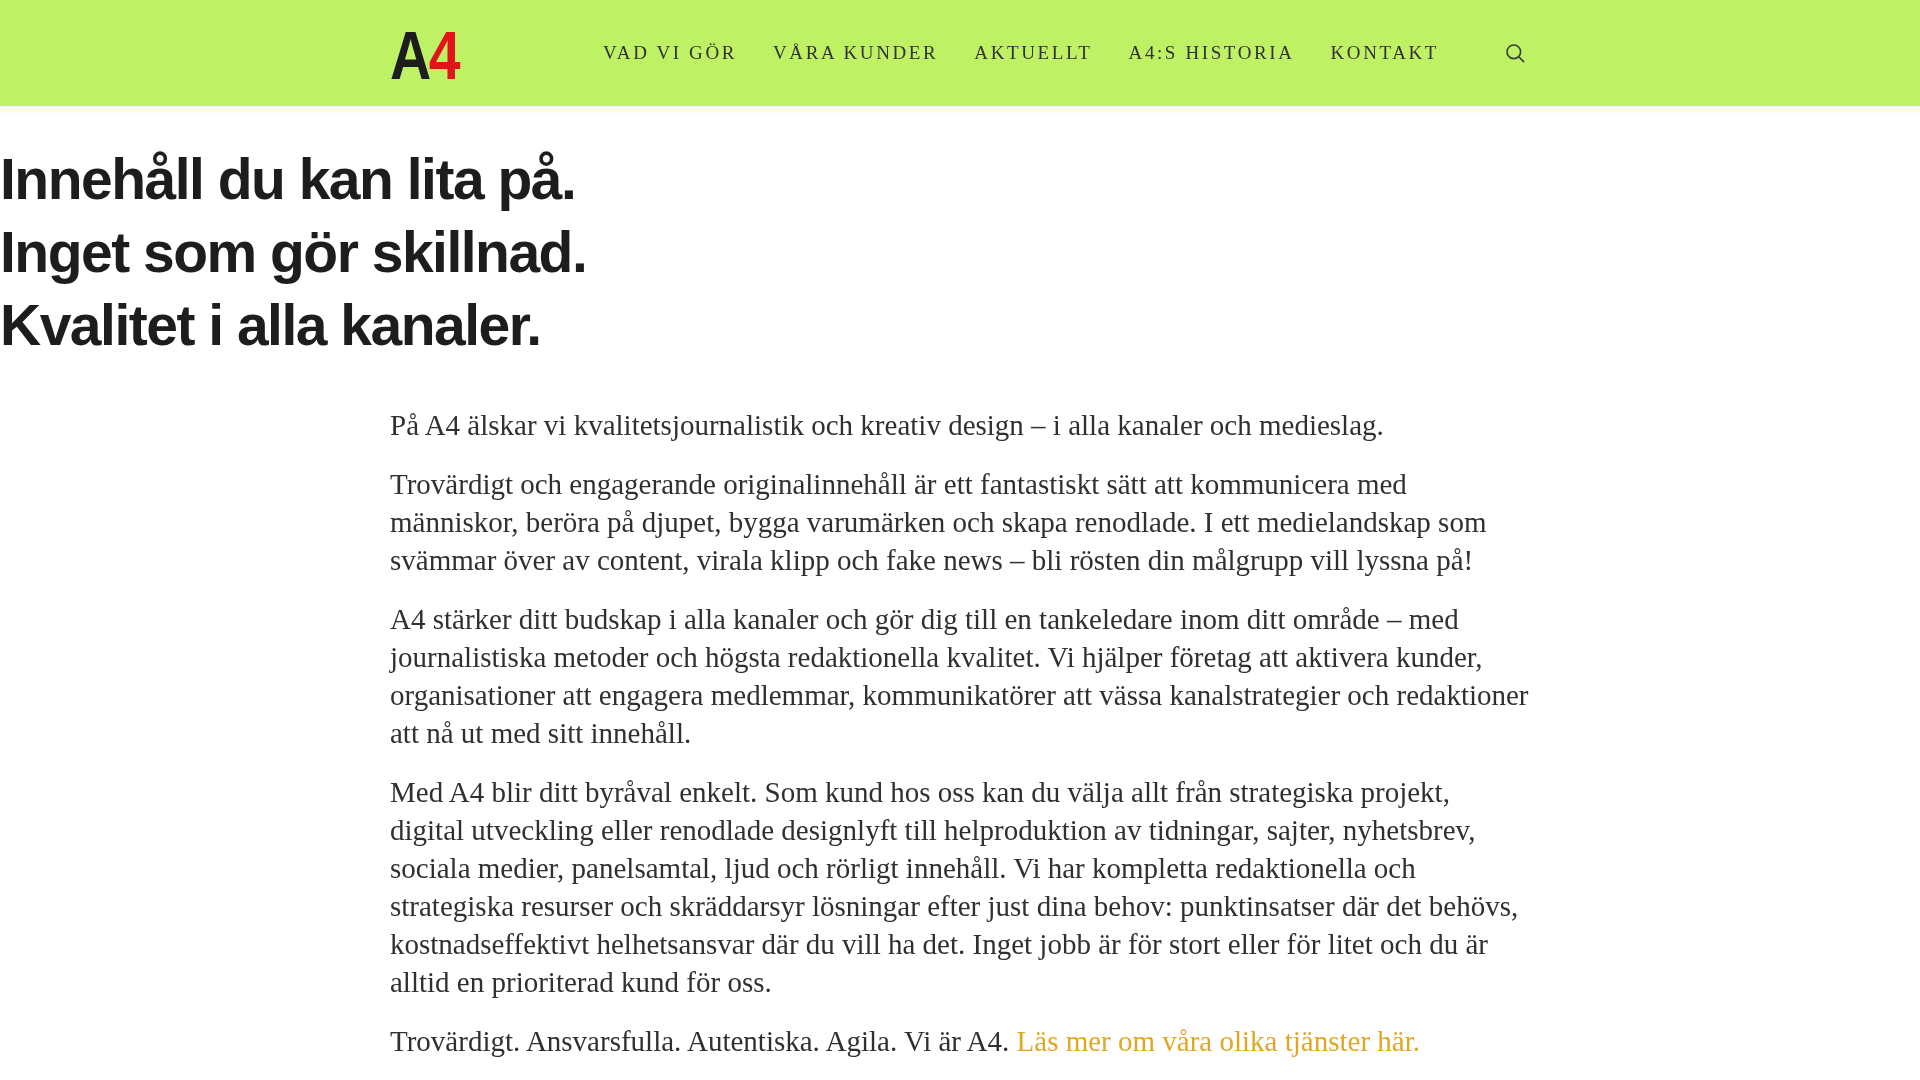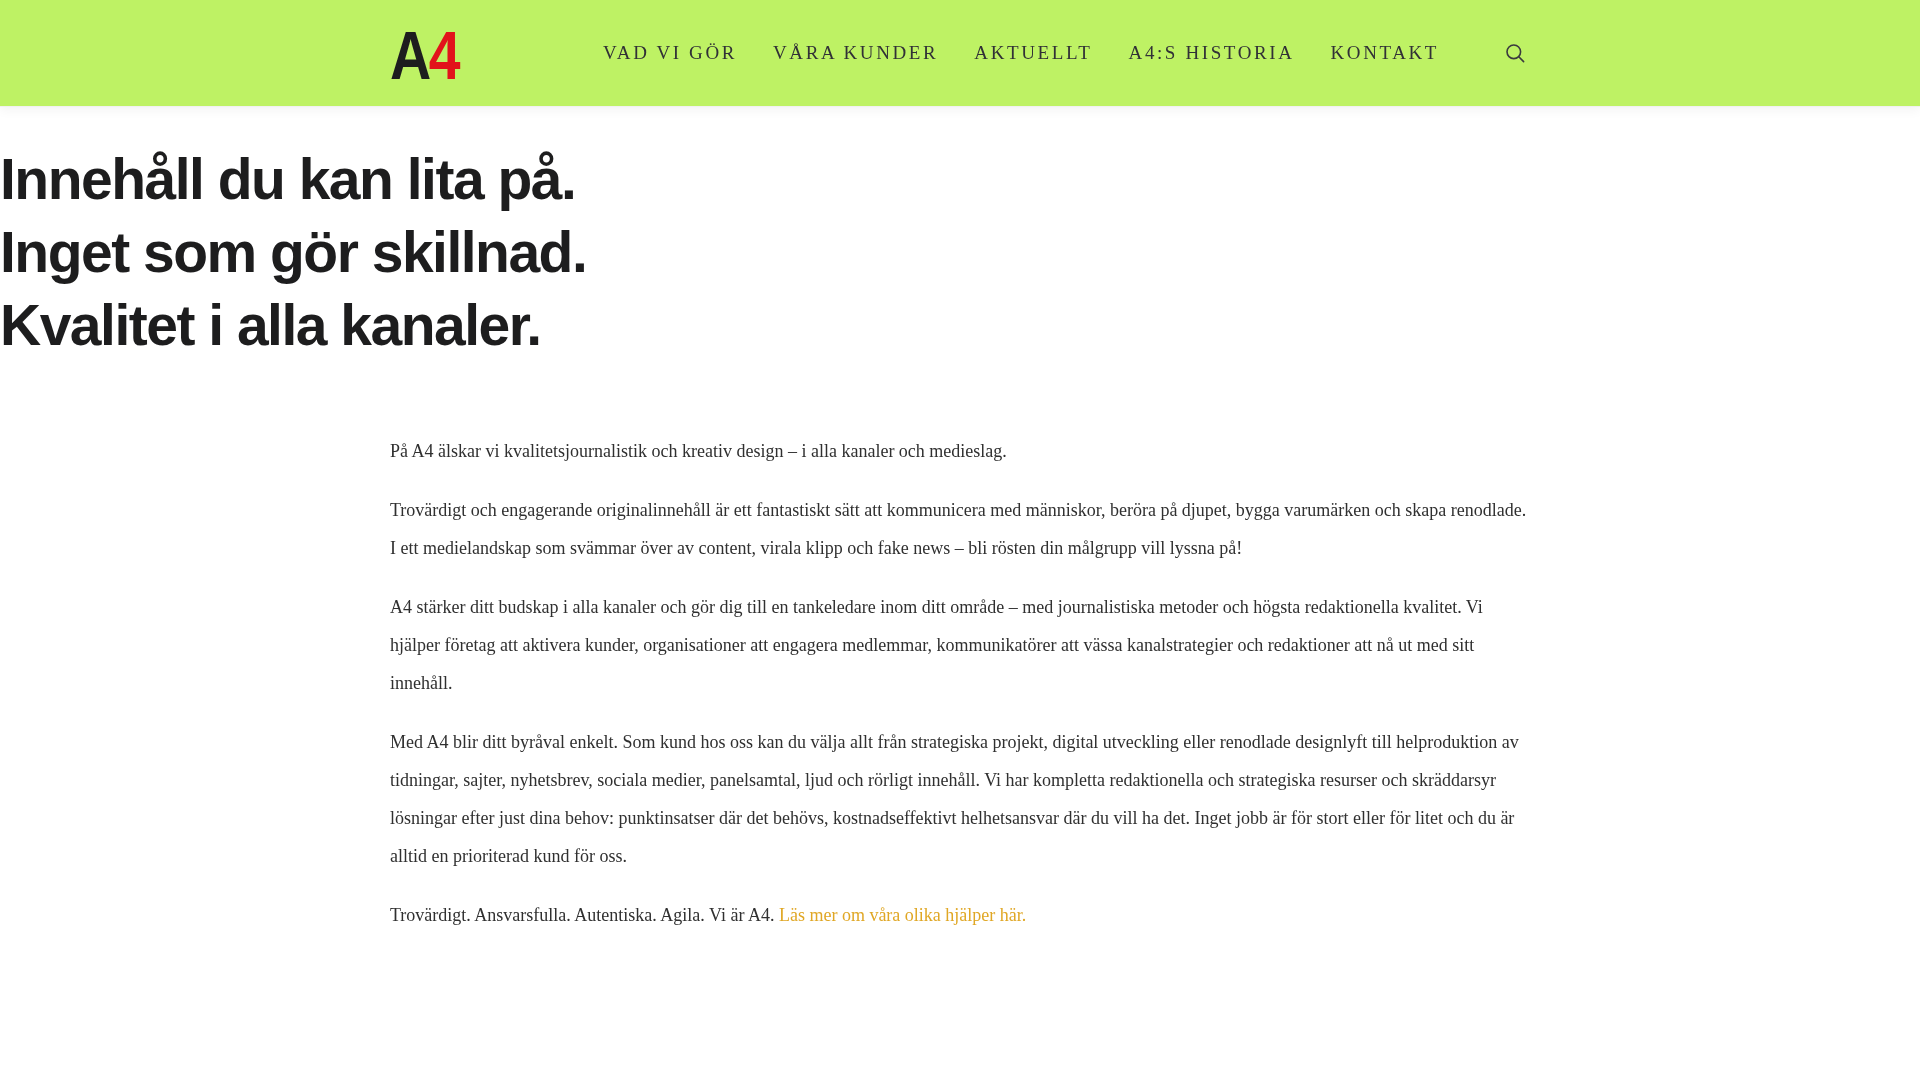--- a/index.html
+++ b/index.html
@@ -78,23 +78,23 @@
     font-weight: 700;
     font-size: 57px;
     line-height: 73px;
     letter-spacing: -1.5px;
     color: #1d1d1e;
   }
 
   
   .body-copy {
     width: 1140px;
-    margin: 70px auto 0;
+    margin: 44px auto 0;
     font-family: "Liberation Serif", serif;
-    font-size: 18px;
+    font-size: 29px;
     line-height: 38px;
     color: #303030;
   }
   .body-copy p { margin-bottom: 21px; }
   .body-copy p:last-child { margin-bottom: 0; }
   .inline-link {
     color: #e0a725;
     text-decoration: none;
     cursor: pointer;
   }
@@ -132,16 +132,16 @@
     <div>Kvalitet i alla kanaler.</div>
   </h1>
 
   <section class="body-copy">
     <p>På A4 älskar vi kvalitetsjournalistik och kreativ design – i alla kanaler och medieslag.</p>
     <p>Trovärdigt och engagerande originalinnehåll är ett fantastiskt sätt att kommunicera med människor, beröra på djupet, bygga varumärken och skapa renodlade. I ett medielandskap som svämmar över av content, virala klipp och fake news – bli rösten din målgrupp vill lyssna på!</p>
     <p>A4 stärker ditt budskap i alla kanaler och gör dig till en tankeledare inom ditt område – med journalistiska metoder och högsta redaktionella kvalitet. Vi hjälper företag att aktivera kunder, organisationer att engagera medlemmar, kommunikatörer att vässa kanalstrategier och redaktioner att nå ut med sitt innehåll.</p>
     <p>Med A4 blir ditt byråval enkelt. Som kund hos oss kan du välja allt från strategiska projekt, digital utveckling eller renodlade designlyft till helproduktion av tidningar, sajter, nyhetsbrev, sociala medier, panelsamtal, ljud och rörligt innehåll. Vi har kompletta redaktionella och strategiska resurser och skräddarsyr lösningar efter just dina behov: punktinsatser där det behövs, kostnadseffektivt helhetsansvar där du vill ha det. Inget jobb är för stort eller för litet och du är alltid en prioriterad kund för oss.</p>
     <p>
       <span>Trovärdigt. Ansvarsfulla. Autentiska. Agila. Vi är A4.</span>
-      <a class="inline-link">Läs mer om våra olika hjälper här.</a>
+      <a class="inline-link">Läs mer om våra olika tjänster här.</a>
     </p>
   </section>
 </main>
 
 </body></html>

